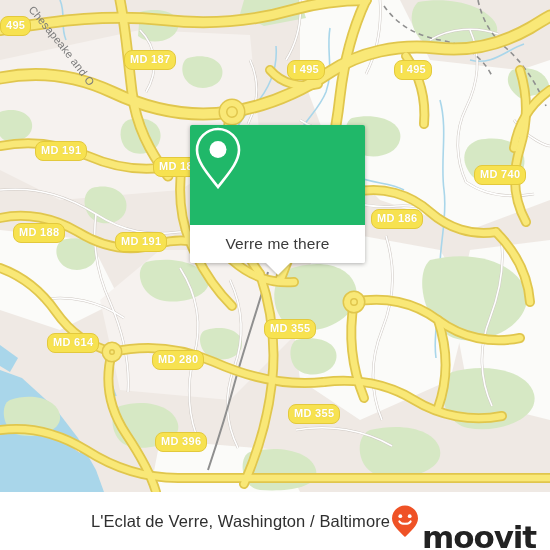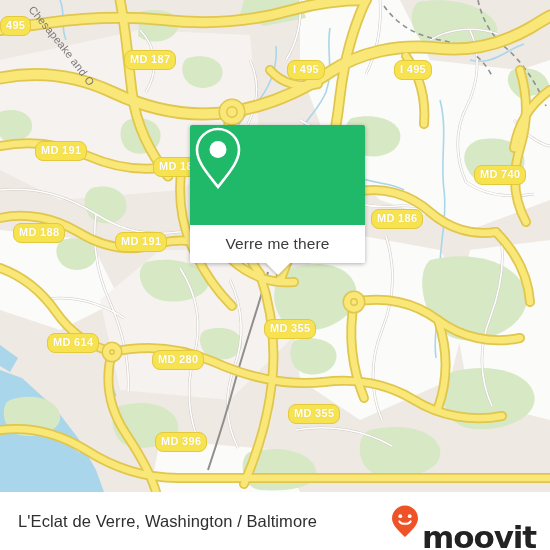--- a/index.html
+++ b/index.html
@@ -75,21 +75,21 @@
     filter:drop-shadow(0 2px 1px rgba(0,0,0,.18));
   }
 
   
   .footer{
     position:absolute;left:0;top:492px;width:550px;height:58px;
     background:#ffffff;overflow:hidden;
   }
   .footer-inner{
     position:relative;height:58px;display:flex;align-items:center;
-    justify-content:space-between;padding:0 14px 0 18px;box-sizing:border-box;
+    justify-content:flex-end;padding:0 14px 0 18px;box-sizing:border-box;
   }
   .footer-title{font-size:16.5px;color:#2f2f2f;letter-spacing:.1px;white-space:nowrap;}
   .brand{display:flex;align-items:center;gap:2px;}
   .brand-word{
     font-size:31px;font-weight:bold;color:#222222;letter-spacing:-1.1px;
     line-height:31px;font-family:"DejaVu Sans",sans-serif;margin-top:32px;
   }
 </style>
 </head>
 <body>

